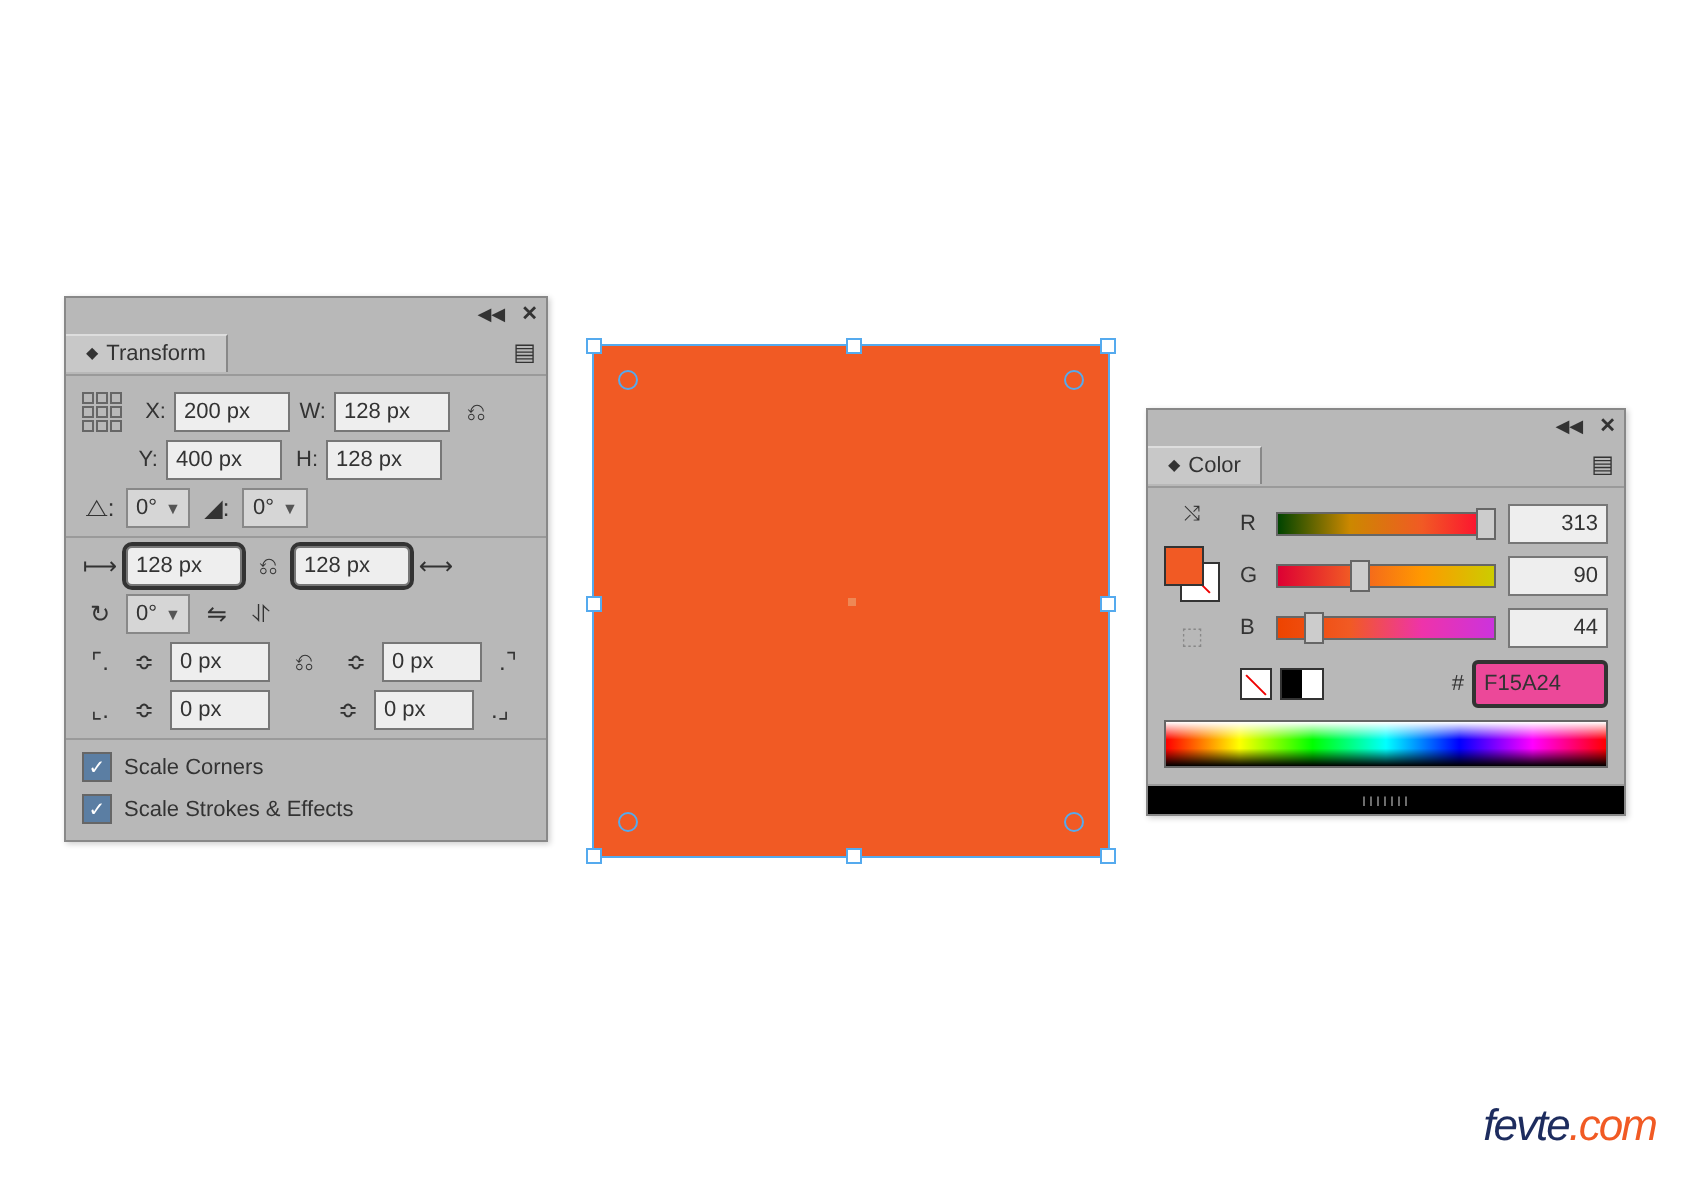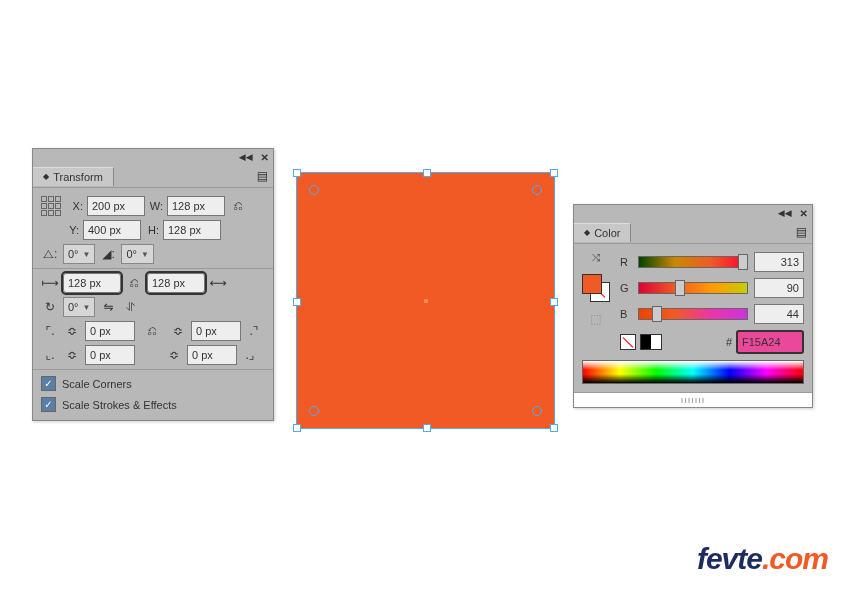--- a/index.html
+++ b/index.html
@@ -140,24 +140,24 @@
   .none-sw { width:14px; height:14px; background:#fff; border:1px solid #333; position:relative; }
   .none-sw::after { content:""; position:absolute; left:0; right:0; top:50%; border-top:1.5px solid #e00; transform:rotate(45deg); }
   .bw-sw { width:20px; height:14px; display:flex; border:1px solid #333; }
   .bw-sw .b { width:10px; background:#000; } .bw-sw .w { width:10px; background:#fff; }
   .spectrum { height: 22px; margin-top:6px;
     background:
       linear-gradient(to bottom, rgba(255,255,255,1), rgba(255,255,255,0) 40%, rgba(0,0,0,0) 60%, rgba(0,0,0,1)),
       linear-gradient(90deg, #ff0000,#ffff00,#00ff00,#00ffff,#0000ff,#ff00ff,#ff0000);
     border:1px solid #666;
   }
-  .panel-footer-grip { text-align:center; padding:2px 0; background:#ffffff; border-top:1px solid #9a9a9a; letter-spacing:1px; color:#888; font-size:9px; }
+  .panel-footer-grip { text-align:center; padding:2px 0; background:#000000; border-top:1px solid #9a9a9a; letter-spacing:1px; color:#888; font-size:9px; }
   
   #watermark { position:absolute; right:22px; bottom:24px; text-align:right; font-family: "Arial Black", sans-serif; }
-  #watermark .line1 { font-size:30px; font-weight:700; font-style:italic; color:#1d2c5e; letter-spacing:-1px; }
+  #watermark .line1 { font-size:22px; font-weight:400; font-style:italic; color:#1d2c5e; letter-spacing:-1px; }
   #watermark .line1 .c { color:#f15a24; }
   #watermark .line2 { font-size:18px; font-weight:900; color:#f15a24; }
 </style>
 </head>
 <body>
 
 <div class="panel" id="transform-panel">
   <div class="panel-topbar">
     <span class="chev">◀◀</span>
     <span class="panel-close">✕</span>

